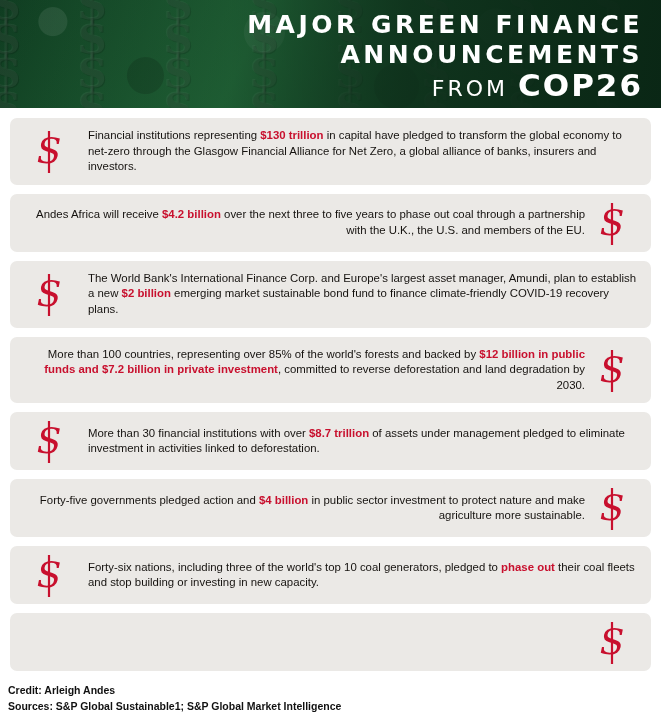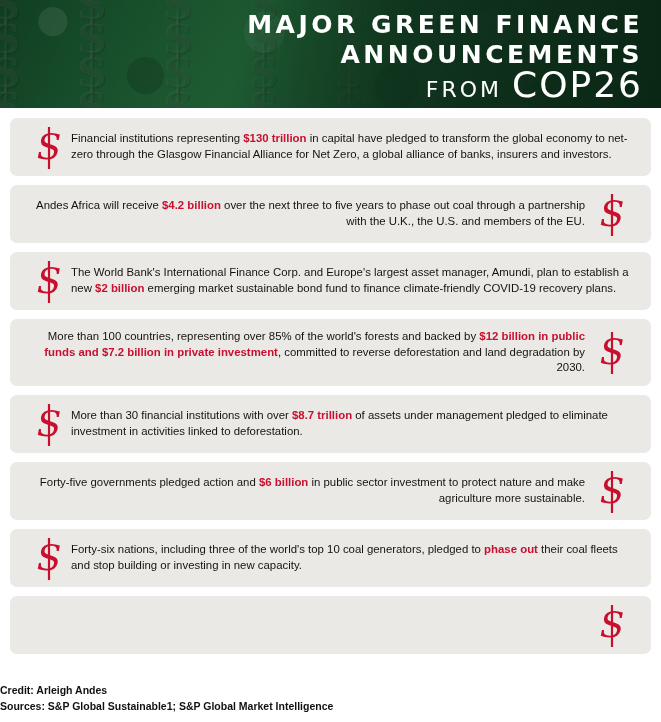--- a/index.html
+++ b/index.html
@@ -71,41 +71,41 @@
     line-height: 30px;
     text-transform: uppercase;
   }
   .title-line3 {
     font-size: 22px;
     letter-spacing: 3px;
     line-height: 30px;
     font-weight: normal;
   }
   .title-line3 b {
-    font-size: 36px;
+    font-size: 31px;
     letter-spacing: 2px;
-    font-weight: normal;
+    font-weight: bold;
   }
 
   
   .items {
     position: relative;
     padding: 10px 10px 0 10px;
   }
   .item {
     position: relative;
     background: #ebe9e6;
     border-radius: 7px;
     margin-bottom: 9px;
     min-height: 58px;
     display: flex;
     align-items: center;
     padding: 10px 14px;
   }
-  .item.left-icon { padding-left: 61px; }
+  .item.left-icon { padding-left: 78px; }
   .item.right-icon { padding-right: 66px; }
   .item .text {
     font-size: 11.4px;
     line-height: 15.6px;
     color: #15120f;
   }
   .item.align-right .text { text-align: right; width: 100%; }
   .item.align-left .text { text-align: left; width: 100%; }
   .hl { color: #c8102e; font-weight: bold; }
 
@@ -117,21 +117,21 @@
     height: 44px;
     color: #c8102e;
   }
   .sicon.left { left: 22px; }
   .sicon.right { right: 22px; }
   .sicon svg { display: block; }
 
   
   .footer {
     position: absolute;
-    left: 0;
+    left: 8px;
     bottom: 8px;
     font-size: 10.5px;
     line-height: 16px;
     color: #111111;
     font-weight: bold;
   }
 </style>
 </head>
 <body>
 
@@ -193,21 +193,21 @@
         </span>
         <div class="text"><span>More than 30 financial institutions with over </span><span class="hl">$8.7 trillion</span><span> of assets under management pledged to eliminate investment in activities linked to deforestation.</span></div>
       </div>
       <div class="item right-icon align-right">
         <span class="sicon right">
           <svg viewBox="0 0 34 46" width="34" height="46" aria-hidden="true">
             <text x="17" y="34" text-anchor="middle" font-family="DejaVu Serif, serif" font-size="36" font-style="italic" fill="currentColor">S</text>
             <line x1="17" y1="2" x2="17" y2="44" stroke="currentColor" stroke-width="2.2"></line>
           </svg>
         </span>
-        <div class="text"><span>Forty-five governments pledged action and </span><span class="hl">$6 billion</span><span> in public sector investment to protect nature and make agriculture more sustainable.</span></div>
+        <div class="text"><span>Forty-five governments pledged action and </span><span class="hl">$4 billion</span><span> in public sector investment to protect nature and make agriculture more sustainable.</span></div>
       </div>
       <div class="item left-icon align-left">
         <span class="sicon left">
           <svg viewBox="0 0 34 46" width="34" height="46" aria-hidden="true">
             <text x="17" y="34" text-anchor="middle" font-family="DejaVu Serif, serif" font-size="36" font-style="italic" fill="currentColor">S</text>
             <line x1="17" y1="2" x2="17" y2="44" stroke="currentColor" stroke-width="2.2"></line>
           </svg>
         </span>
         <div class="text"><span>Forty-six nations, including three of the world's top 10 coal generators, pledged to </span><span class="hl">phase out</span><span> their coal fleets and stop building or investing in new capacity.</span></div>
       </div>

